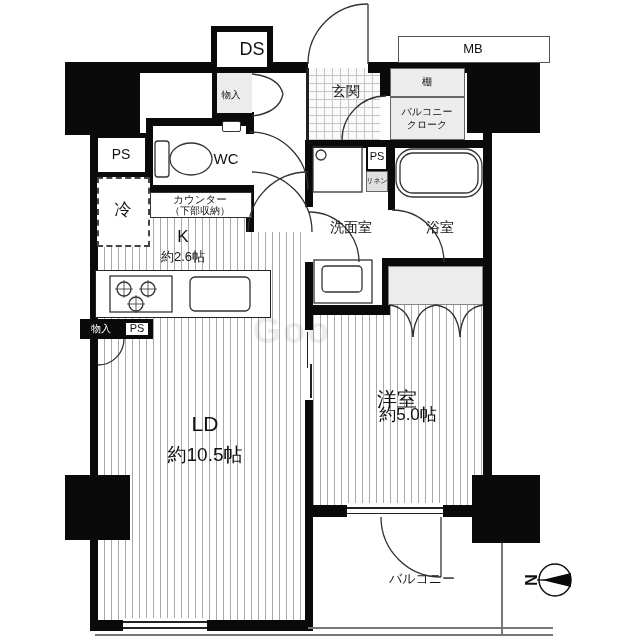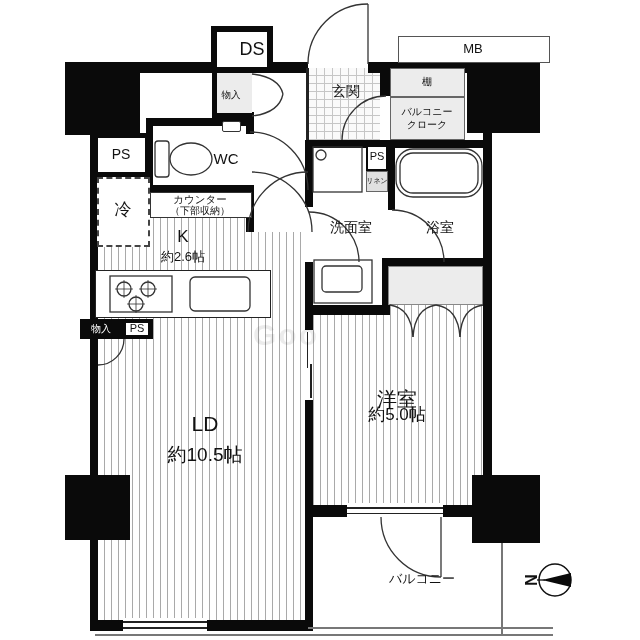--- a/index.html
+++ b/index.html
@@ -87,21 +87,21 @@
 
   <div class="rail z30" style="left:308px;top:627px;width:245px;height:1.5px;"></div>
   <div class="rail z30" style="left:95px;top:634px;width:458px;height:1.5px;"></div>
   <div class="rail z30" style="left:501px;top:543px;width:1.5px;height:91px;"></div>
 
   <div class="pillar z30" style="left:65px;top:62px;width:75px;height:73px;"></div>
   <div class="pillar z30" style="left:467px;top:62px;width:73px;height:71px;"></div>
   <div class="pillar z30" style="left:65px;top:475px;width:65px;height:65px;"></div>
   <div class="pillar z30" style="left:472px;top:475px;width:68px;height:68px;"></div>
 
-  <div class="wm" style="left:253px;top:310px;font-size:30px;margin-top:8px;">Goo</div>
+  <div class="wm" style="left:253px;top:310px;font-size:36px;">Goo</div>
 
   <svg class="overlay" width="640" height="640" viewBox="0 0 640 640" fill="none" stroke="#333" stroke-width="1.3">
     <path d="M 308,64 A 60,60 0 0 1 368,4"></path>
     <line x1="368" y1="4" x2="368" y2="64"></line>
     <path d="M 252,74 Q 279,77 283,94"></path>
     <path d="M 252,116 Q 279,113 283,94"></path>
     <path d="M 250,132 A 58,58 0 0 1 308,190"></path>
     <path d="M 252,172 A 60,60 0 0 1 312,232"></path>
     <path d="M 308,172 A 60,60 0 0 0 248,232"></path>
     <path d="M 309,212 A 50,50 0 0 1 359,262"></path>
@@ -154,17 +154,17 @@
   <div class="lbl z50" style="left:183px;top:257px;font-size:13px;">約2.6帖</div>
   <div class="lbl z50" style="left:351px;top:227px;font-size:14px;">洗面室</div>
   <div class="lbl z50" style="left:377px;top:157px;font-size:11px;">PS</div>
   <div class="lbl z50" style="left:377px;top:181px;font-size:7px;">リネン</div>
   <div class="lbl z50" style="left:440px;top:227px;font-size:14px;">浴室</div>
   <div class="lbl z50" style="left:101px;top:329px;font-size:10px;color:#fff;">物入</div>
   <div class="lbl z50" style="left:137px;top:329px;font-size:11px;">PS</div>
   <div class="lbl z50" style="left:205px;top:424px;font-size:21px;">LD</div>
   <div class="lbl z50" style="left:205px;top:455px;font-size:19px;">約10.5帖</div>
   <div class="lbl z50" style="left:397px;top:399px;font-size:20px;">洋室</div>
-  <div class="lbl z50" style="left:397px;top:415px;font-size:17px;">約5.0帖</div>
+  <div class="lbl z50" style="left:408px;top:415px;font-size:17px;">約5.0帖</div>
   <div class="lbl z50" style="left:406px;top:579px;font-size:13px;margin-left:16px;">バルコニー</div>
   <div class="lbl z50" style="left:530px;top:580px;font-size:16px;font-weight:bold;transform:translate(-50%,-50%) rotate(90deg);">N</div>
 
 </div>
 
 </body></html>

